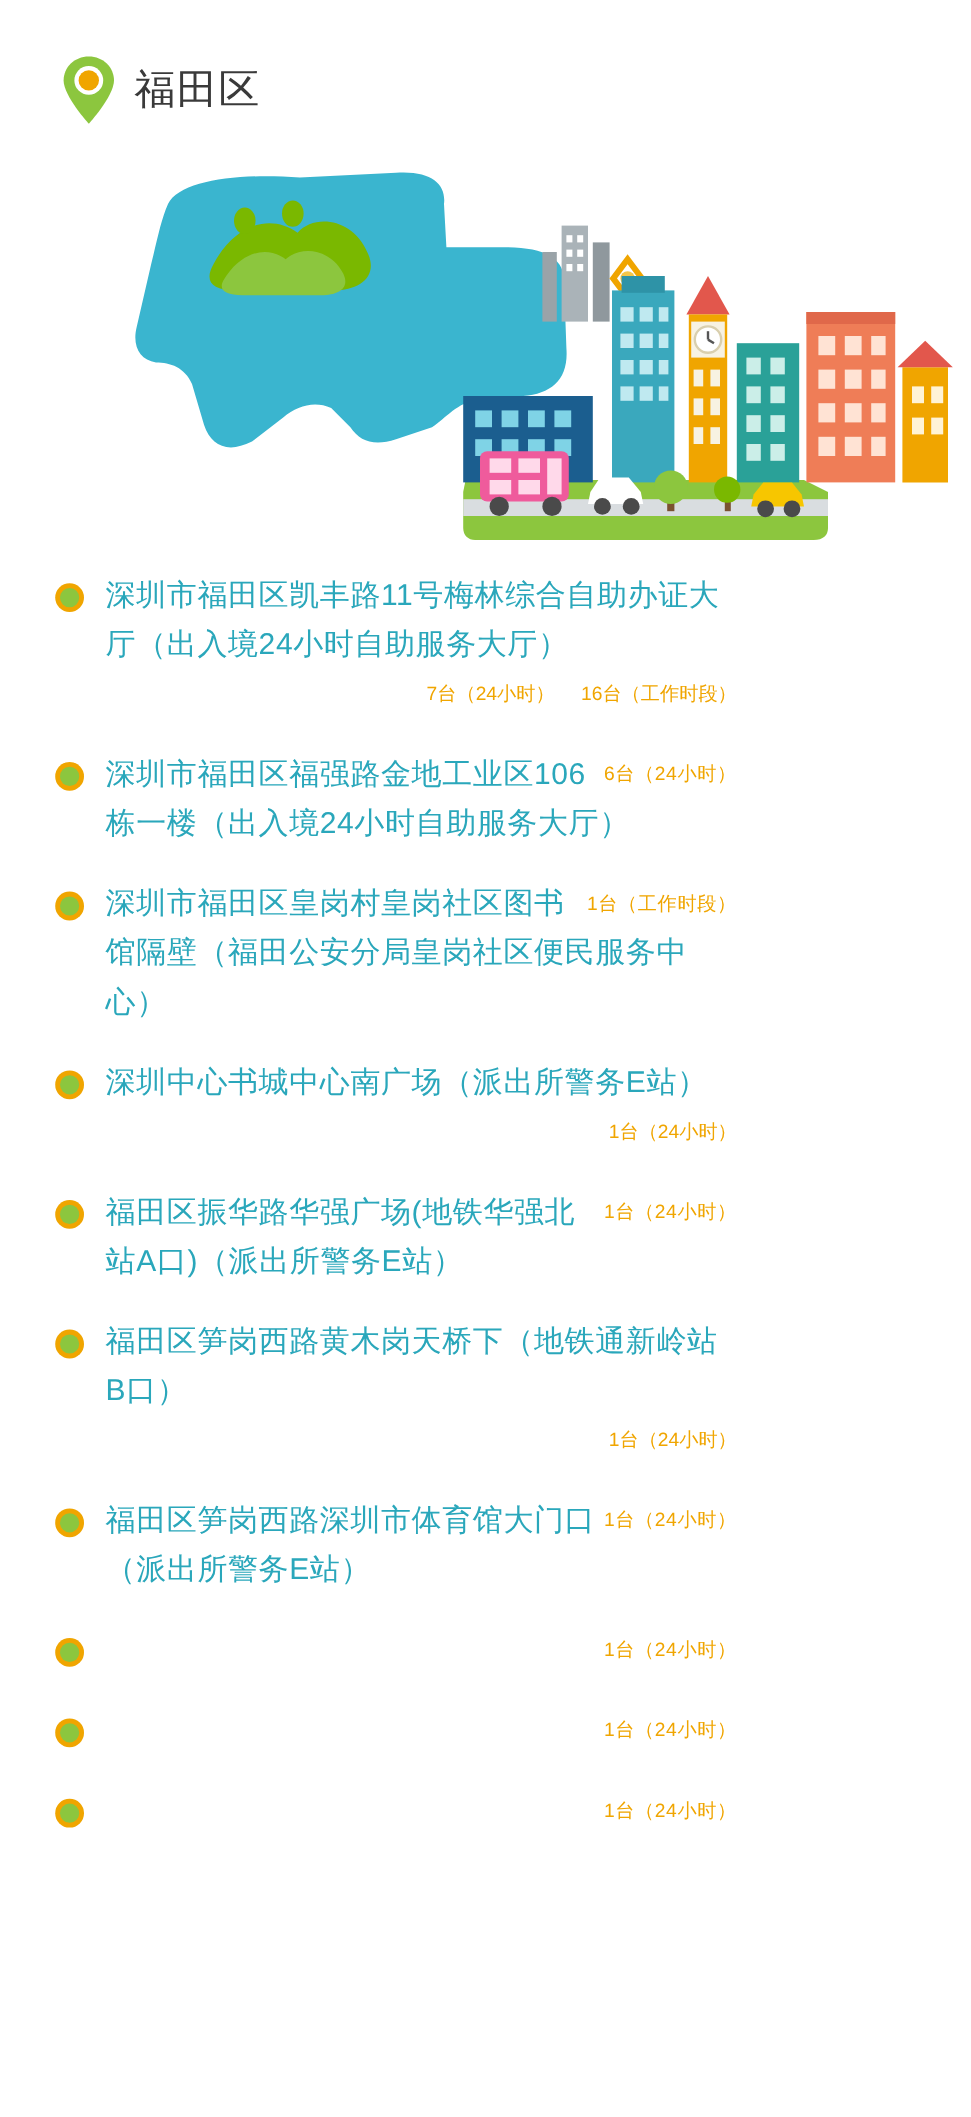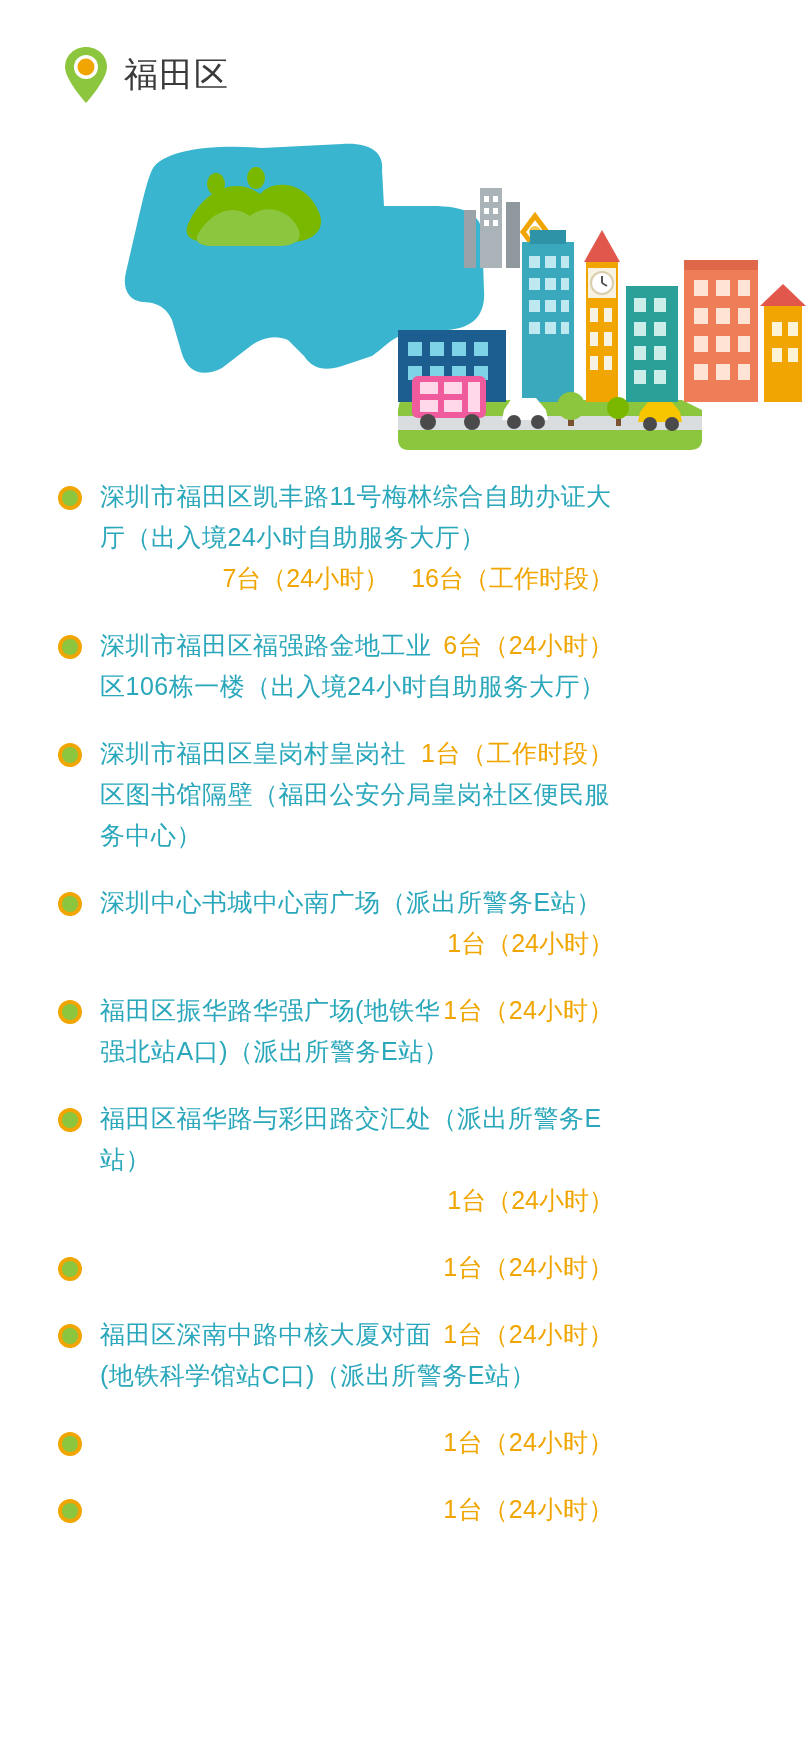--- a/index.html
+++ b/index.html
@@ -12,21 +12,21 @@
     min-height: 1764px;
     font-family: "Liberation Sans", sans-serif;
     color: #2aa3b5;
     -webkit-font-smoothing: antialiased;
   }
   .page {
     position: relative;
     width: 644px;
     min-height: 1764px;
     box-sizing: border-box;
-    padding: 0 0 20px 12px;
+    padding: 0 0 20px 0;
   }
 
   
   .header {
     display: flex;
     align-items: center;
     padding: 46px 0 0 52px;
   }
   .pin {
     position: relative;
@@ -99,21 +99,21 @@
   .item-text {
     font-size: 25px;
     line-height: 41px;
     color: #2aa7bb;
     letter-spacing: 0.5px;
     word-break: break-word;
   }
   .counts {
     display: block;
     text-align: right;
-    font-size: 25px;
+    font-size: 16px;
     line-height: 41px;
     color: #f0a500;
   }
   .counts .count-sep {
     display: inline-block;
     width: 22px;
   }
   .clearfix::after {
     content: "";
     display: block;
@@ -322,38 +322,38 @@
     <li class="item">
       <span class="bullet"></span>
       <div class="item-text clearfix">
         <span class="counts" style="display:inline;float:right;">1台（24小时）</span>
         <span>福田区振华路华强广场(地铁华强北站A口)（派出所警务E站）</span>
       </div>
     </li>
 
     <li class="item">
       <span class="bullet"></span>
-      <div class="item-text">福田区福华路与彩田路交汇处（派出所警务E站）</div>
+      <div class="item-text">福田区笋岗西路黄木岗天桥下（地铁通新岭站B口）</div>
       <div class="counts">
         <span>1台（24小时）</span>
       </div>
     </li>
 
     <li class="item">
       <span class="bullet"></span>
       <div class="item-text clearfix">
         <span class="counts" style="display:inline;float:right;">1台（24小时）</span>
-      </div>
-    </li>
-
-    <li class="item">
-      <span class="bullet"></span>
-      <div class="item-text clearfix">
-        <span class="counts" style="display:inline;float:right;">1台（24小时）</span>
-        <span>福田区深南中路中核大厦对面(地铁科学馆站C口)（派出所警务E站）</span>
+        <span>福田区笋岗西路深圳市体育馆大门口（派出所警务E站）</span>
+      </div>
+    </li>
+
+    <li class="item">
+      <span class="bullet"></span>
+      <div class="item-text clearfix">
+        <span class="counts" style="display:inline;float:right;">1台（24小时）</span>
       </div>
     </li>
 
     <li class="item">
       <span class="bullet"></span>
       <div class="item-text clearfix">
         <span class="counts" style="display:inline;float:right;">1台（24小时）</span>
       </div>
     </li>
 

